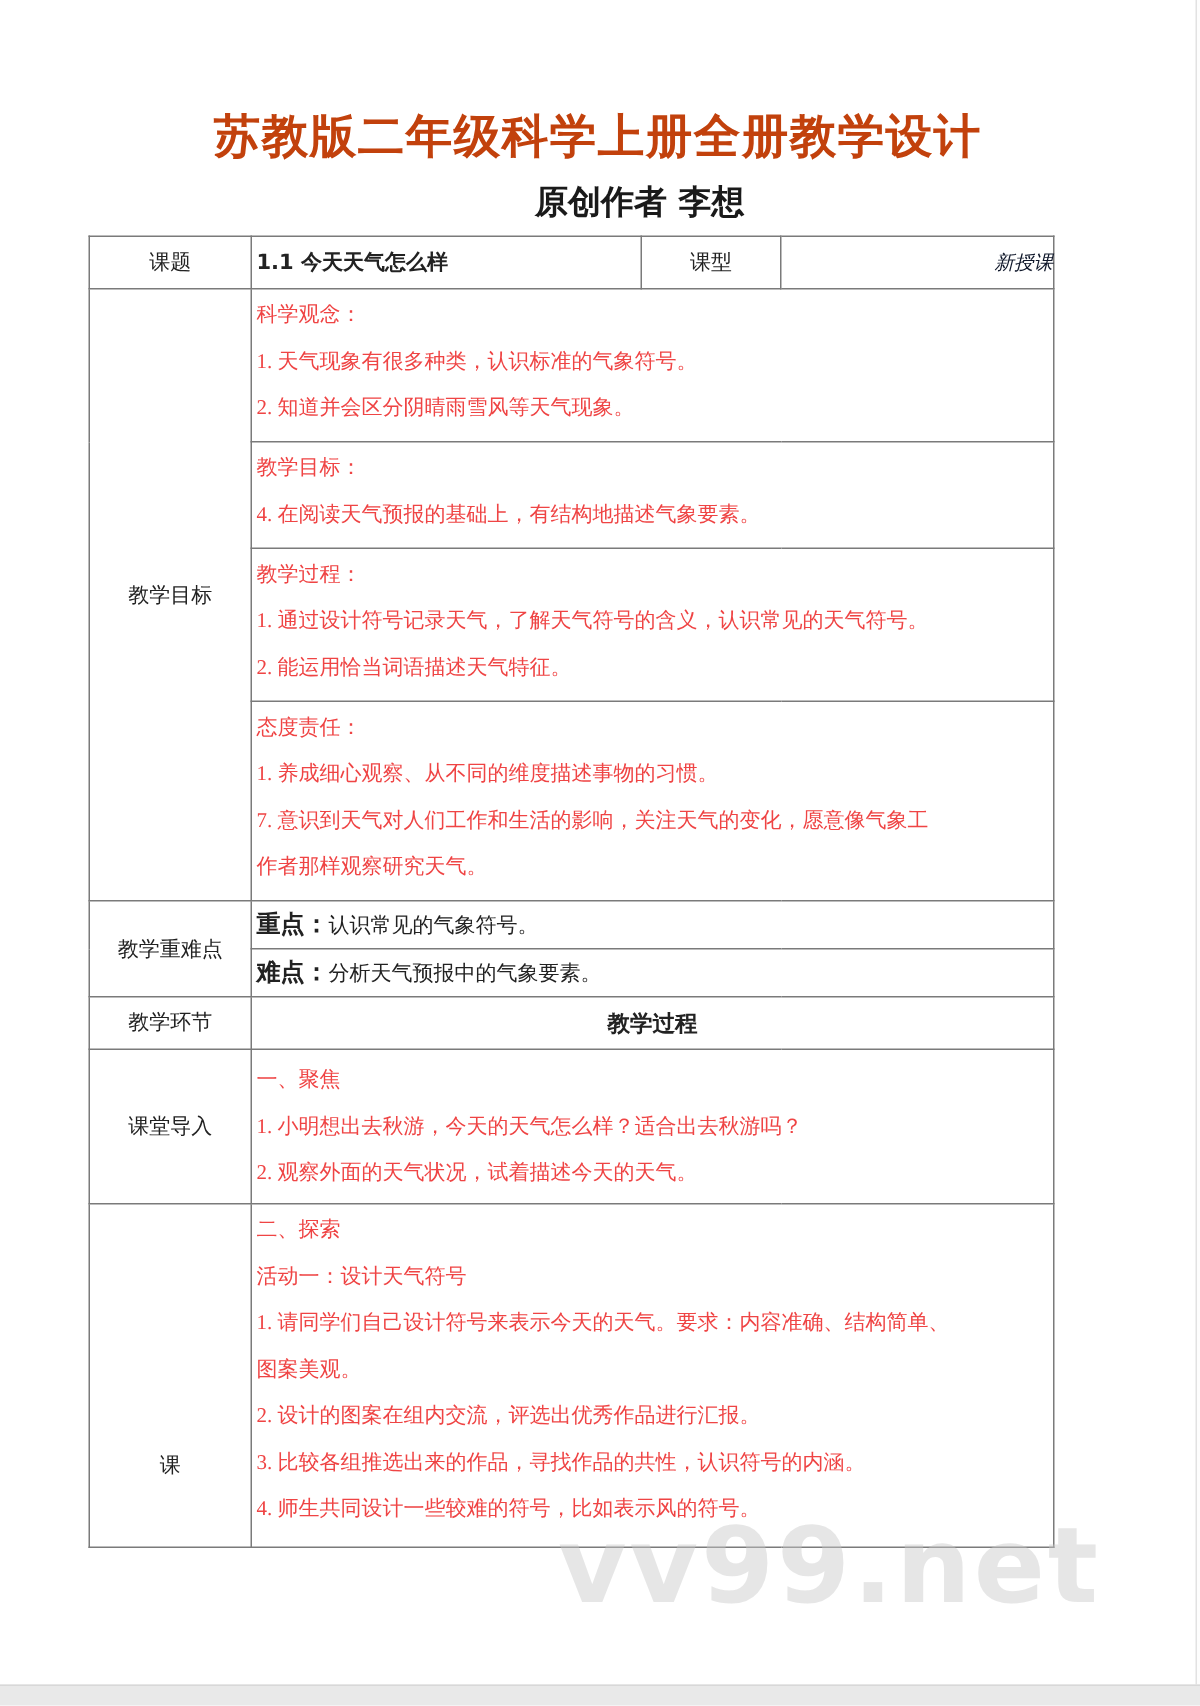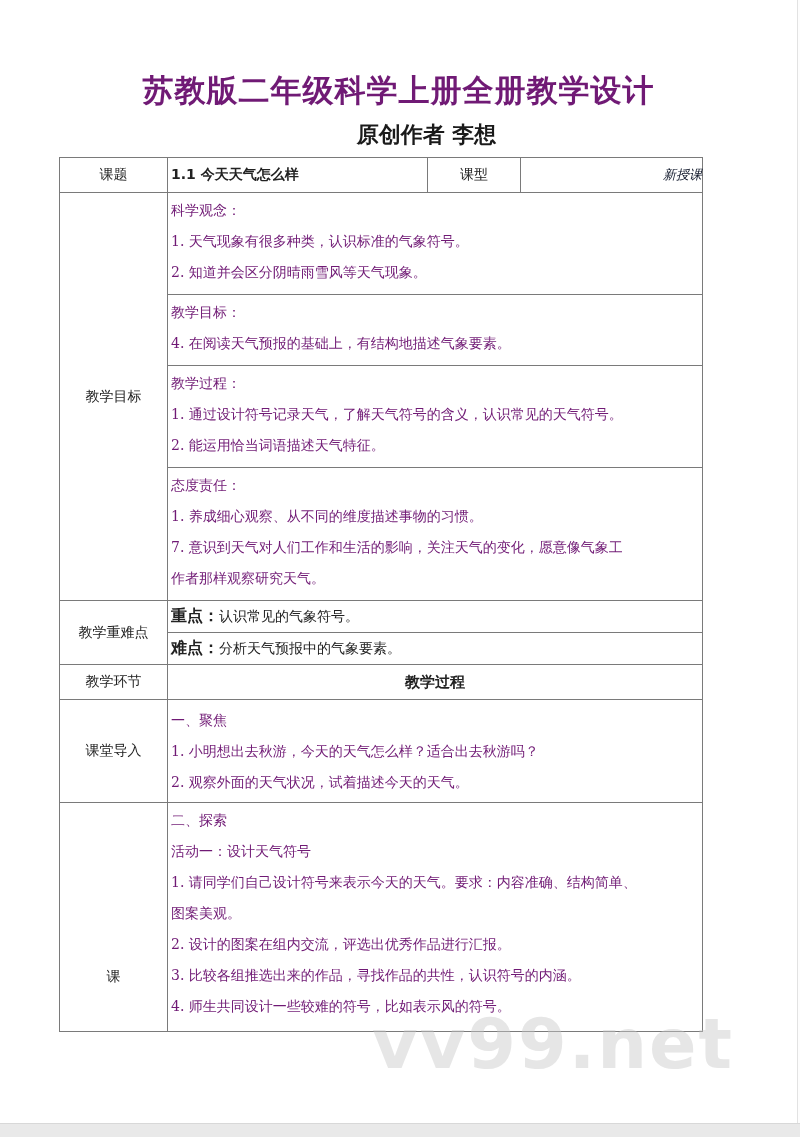--- a/index.html
+++ b/index.html
@@ -14,21 +14,21 @@
       background: #ffffff;
       border-right: 1px solid #e2e2e2;
     }
     .bottom-strip {
       position: absolute; left: 0; top: 1123px; width: 800px; height: 14px;
       background: #e9e9e9; border-top: 1px solid #d8d8d8;
     }
     .doc-title {
       position: absolute; left: 0; width: 797px; top: 70px; text-align: center;
       font-family: Liberation Mono, monospace;
-      font-size: 31px; font-weight: bold; letter-spacing: 1px; color: #701a75;
+      font-size: 31px; font-weight: bold; letter-spacing: 1px; color: #c2410c;
     }
     .doc-author {
       position: absolute; left: 0; width: 797px; top: 120px; text-align: center;
       font-family: "DejaVu Sans", "Liberation Sans", sans-serif;
       font-size: 22px; font-weight: bold; color: #1a1a1a; padding-left: 28px;
     }
     table.lesson {
       position: absolute; left: 59px; top: 157px; width: 643px;
       border-collapse: collapse; table-layout: fixed;
     }
@@ -38,21 +38,21 @@
     .lbl {
       text-align: center; font-weight: normal;
       font-family: "DejaVu Sans", "Liberation Sans", sans-serif;
       font-size: 14px; color: #222;
     }
     .hdr-row td { height: 34px; }
     .topic-val { font-size: 14px; padding-left: 3px !important; font-weight: bold; font-family: "DejaVu Sans", "Liberation Sans", sans-serif;}
     .type-val { text-align: right; font-size: 13px; color: #0f172a; font-style: italic; }
     .block { padding: 2px 3px 2px 3px !important; vertical-align: top !important; }
     .line {
-      font-size: 14px; line-height: 31px; white-space: nowrap; color: #701a75;
+      font-size: 14px; line-height: 31px; white-space: nowrap; color: #ef4444; font-family: Liberation Serif, serif;
     }
     .kp b { font-weight: bold; font-family: "DejaVu Sans", "Liberation Sans", sans-serif; font-size: 16px; }
     .kp-cell { height: 31px; padding-left: 3px !important; font-size: 14px; }
     .proc-hdr td { height: 34px; }
     .proc-title { text-align:center; font-weight:bold; font-family:"DejaVu Sans","Liberation Sans",sans-serif; font-size:15px; }
     .watermark {
       position: absolute; left: 372px; top: 1003px;
       font-family: "DejaVu Sans", "Liberation Sans", sans-serif;
       font-size: 70px; font-weight: bold; color: rgba(200,200,200,0.45);
       letter-spacing: 2px; pointer-events: none;

